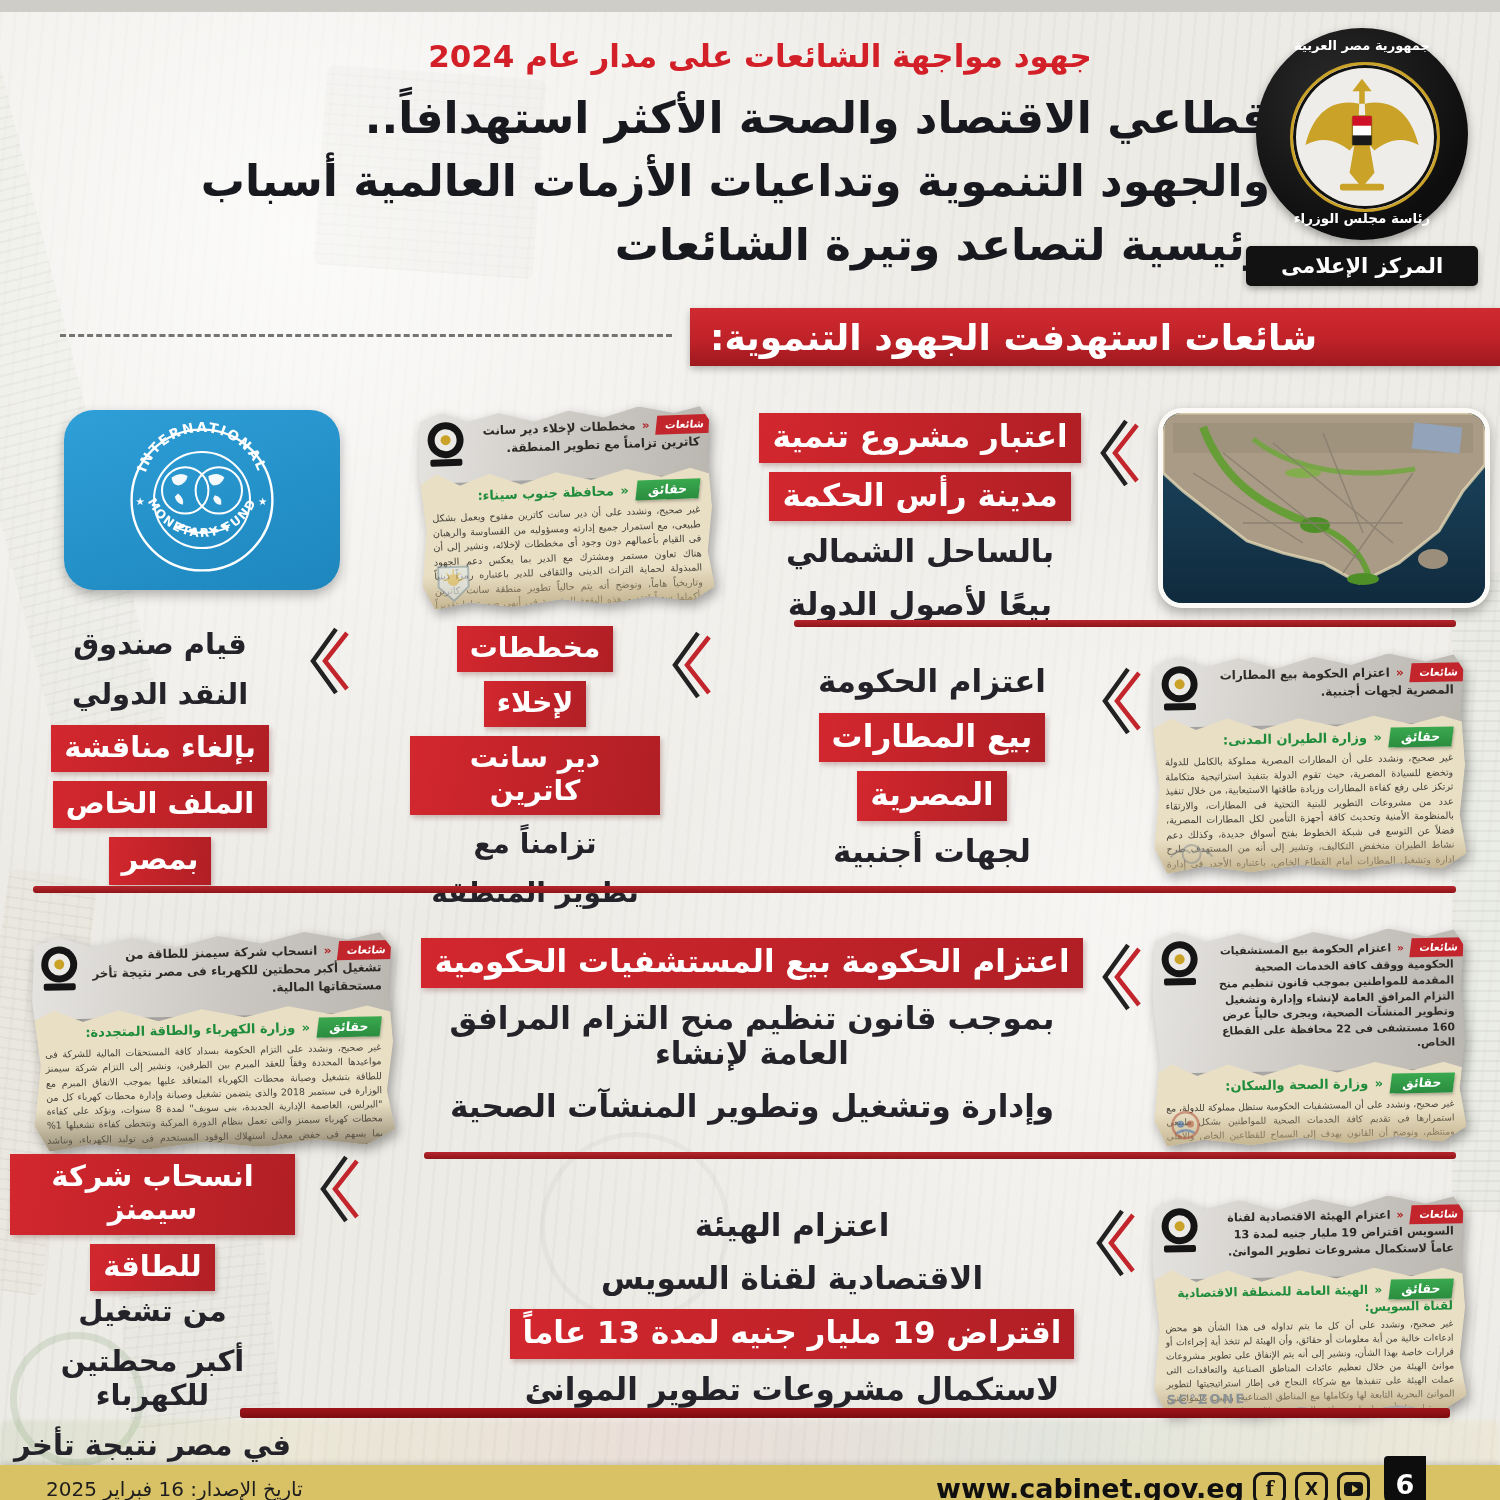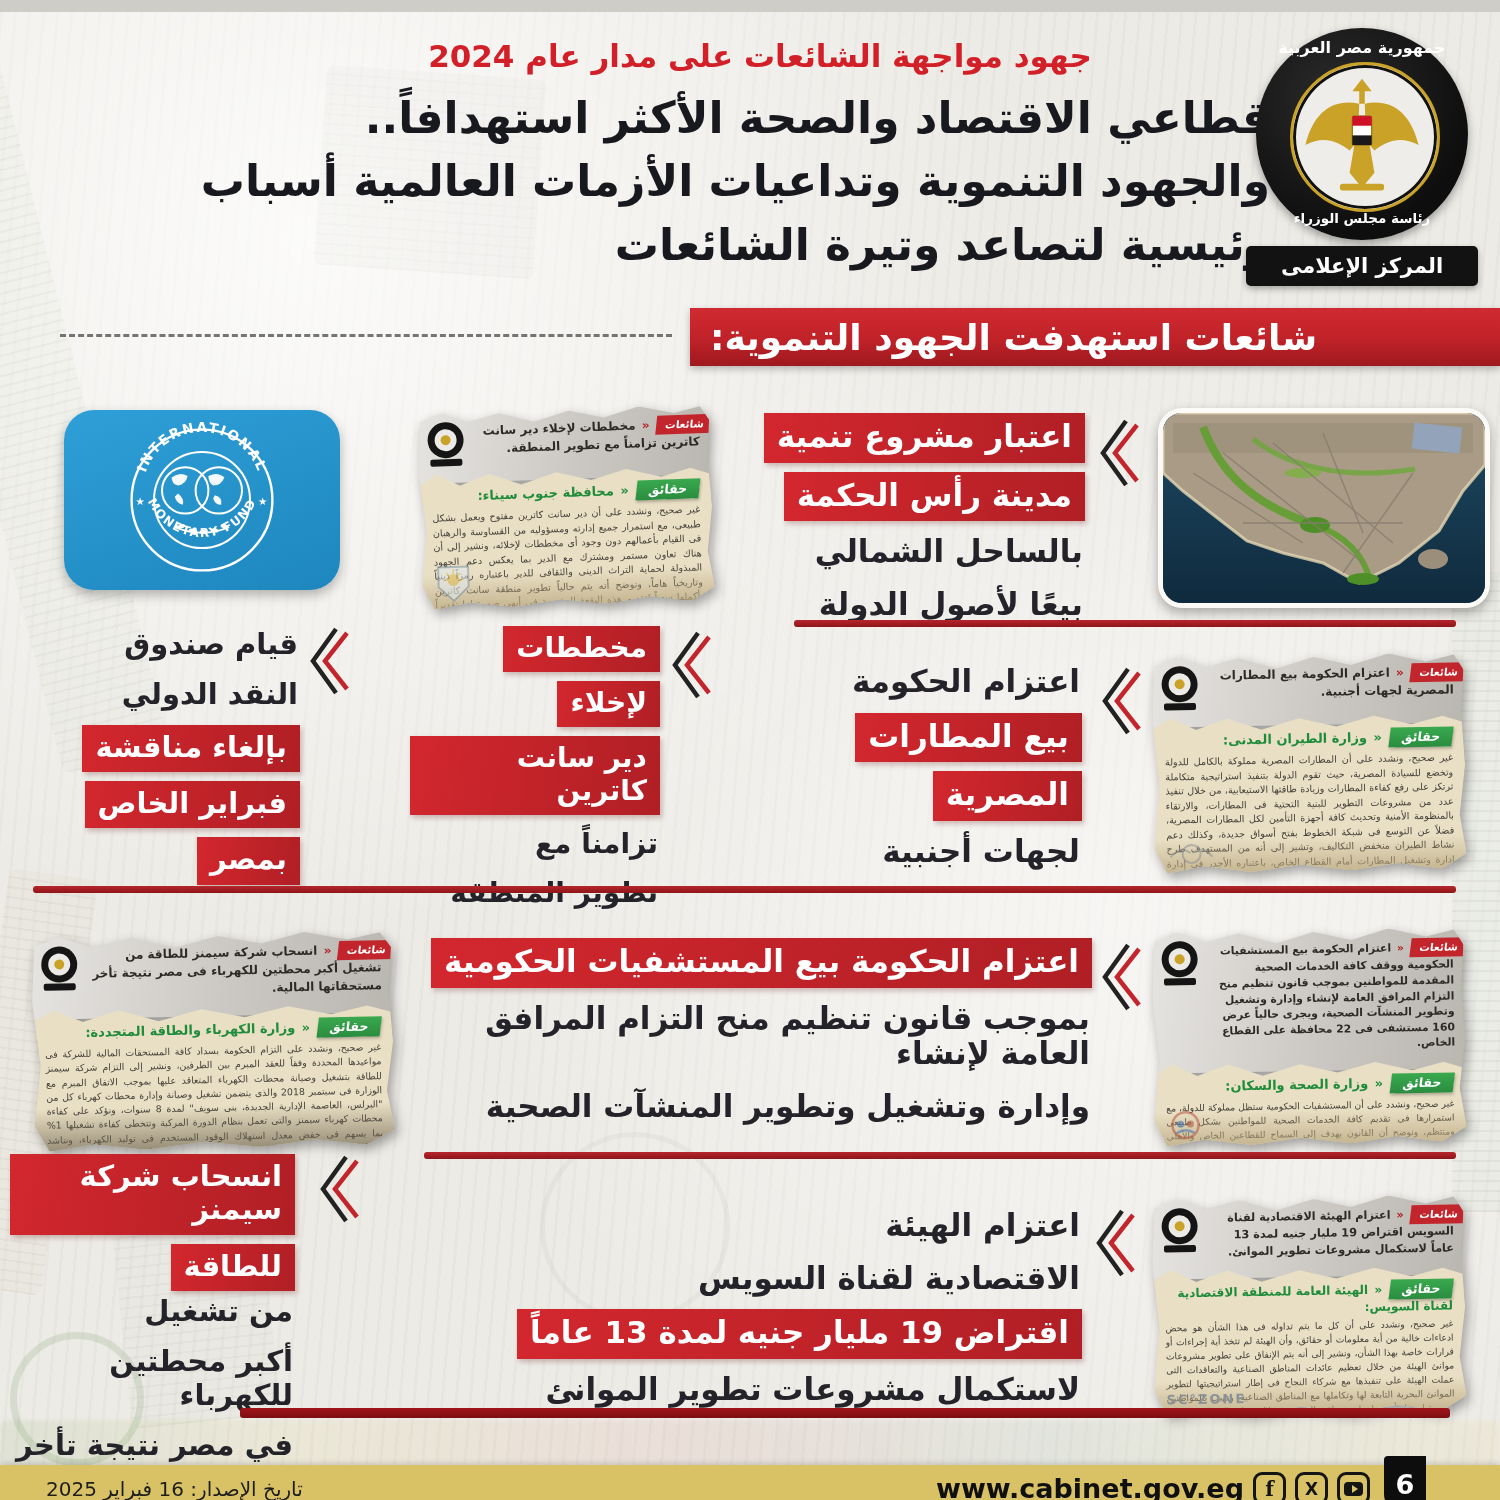--- a/index.html
+++ b/index.html
@@ -18,36 +18,36 @@
   .title{position:absolute;top:74px;left:140px;width:1130px;direction:rtl;
     color:#18181f;font-size:44px;font-weight:bold;line-height:1.44;}
   
   .logo{position:absolute;right:22px;top:16px;width:232px;height:262px;}
   .logo-circle{position:absolute;left:10px;top:0;width:212px;height:212px;border-radius:50%;
     background:radial-gradient(circle at 38% 32%, #2b2b2b, #0e0e0e 70%);
     box-shadow:0 4px 10px rgba(0,0,0,.35);}
   .logo-inner{position:absolute;left:44px;top:34px;width:144px;height:144px;border-radius:50%;
     background:#efede9;border:3px solid #c9a227;box-shadow:inset 0 0 0 3px #111;}
   .logo-arc{position:absolute;width:212px;left:10px;text-align:center;color:#fff;font-weight:bold;direction:rtl;}
-  .logo-arc.top{top:10px;font-size:16px;letter-spacing:1px;}
+  .logo-arc.top{top:10px;font-size:13px;letter-spacing:1px;}
   .logo-arc.bot{top:182px;font-size:13.5px;}
   .logo-banner{position:absolute;left:0;top:218px;width:232px;height:40px;background:#121212;border-radius:5px;
     display:flex;align-items:center;justify-content:center;color:#fff;font-size:21px;font-weight:bold;direction:rtl;
     box-shadow:0 3px 6px rgba(0,0,0,.3);}
   .logo-banner:before,.logo-banner:after{content:"";position:absolute;top:-9px;width:44px;height:20px;background:#c9a227;border-radius:50%;z-index:-1;}
   .logo-banner:before{left:14px;} .logo-banner:after{right:14px;}
   
   .sec-banner{position:absolute;left:690px;right:0;top:296px;height:58px;
     background:linear-gradient(180deg,#d02a31 0%,#bf2228 55%,#9e191f 100%);
     display:flex;align-items:center;justify-content:flex-end;direction:rtl;
     color:#fff;font-size:36px;font-weight:bold;padding-left:20px;box-shadow:0 3px 7px rgba(0,0,0,.25);}
   .sec-banner span{padding-right:38px;}
   .dotline{position:absolute;left:60px;top:322px;width:612px;border-top:3px dashed #4a4a4a;opacity:.75;}
   
-  .itext{position:absolute;direction:rtl;text-align:right;font-weight:bold;}
+  .itext{position:absolute;direction:rtl;text-align:center;font-weight:bold;}
   .itext .row{margin-bottom:9px;line-height:1.15;}
   .hl{display:inline-block;background:linear-gradient(100deg,#d3272e,#b01f25);color:#fff;
     padding:6px 13px 8px 13px;box-shadow:2px 3px 5px rgba(90,10,10,.25);}
   .pl{display:inline-block;color:#232329;padding:4px 2px;}
   
   .chev{position:absolute;width:46px;height:74px;}
   
   .divider{position:absolute;height:7px;background:linear-gradient(180deg,#b6262c,#8f1519);border-radius:3px;}
   
   .ras-img{position:absolute;left:1158px;top:396px;width:322px;height:190px;border:5px solid #fbfaf7;
@@ -311,21 +311,21 @@
   </div>
 
   <svg class="chev" style="left:306px;top:612px" viewBox="0 0 46 74">
     <path d="M30 5 L7 37 L30 69" stroke="#222" stroke-width="4.5" fill="none"></path>
     <path d="M41 9 L19 37 L41 65" stroke="#c3252c" stroke-width="4.5" fill="none"></path>
   </svg>
   <div class="itext" style="right:1200px;top:612px;width:280px;font-size:29px">
     <div class="row"><span class="pl">قيام صندوق</span></div>
     <div class="row"><span class="pl">النقد الدولي</span></div>
     <div class="row"><span class="hl">بإلغاء مناقشة</span></div>
-    <div class="row"><span class="hl">فبراير الخاص</span></div>
+    <div class="row"><span class="hl">الملف الخاص</span></div>
     <div class="row"><span class="hl">بمصر</span></div>
   </div>
 
   <div class="divider" style="left:33px;width:1423px;top:874px"></div>
 
   <svg class="chev" style="left:1098px;top:928px" viewBox="0 0 46 74">
     <path d="M30 5 L7 37 L30 69" stroke="#222" stroke-width="4.5" fill="none"></path>
     <path d="M41 9 L19 37 L41 65" stroke="#c3252c" stroke-width="4.5" fill="none"></path>
   </svg>
   <div class="itext" style="right:408px;top:926px;width:680px;font-size:31px">

